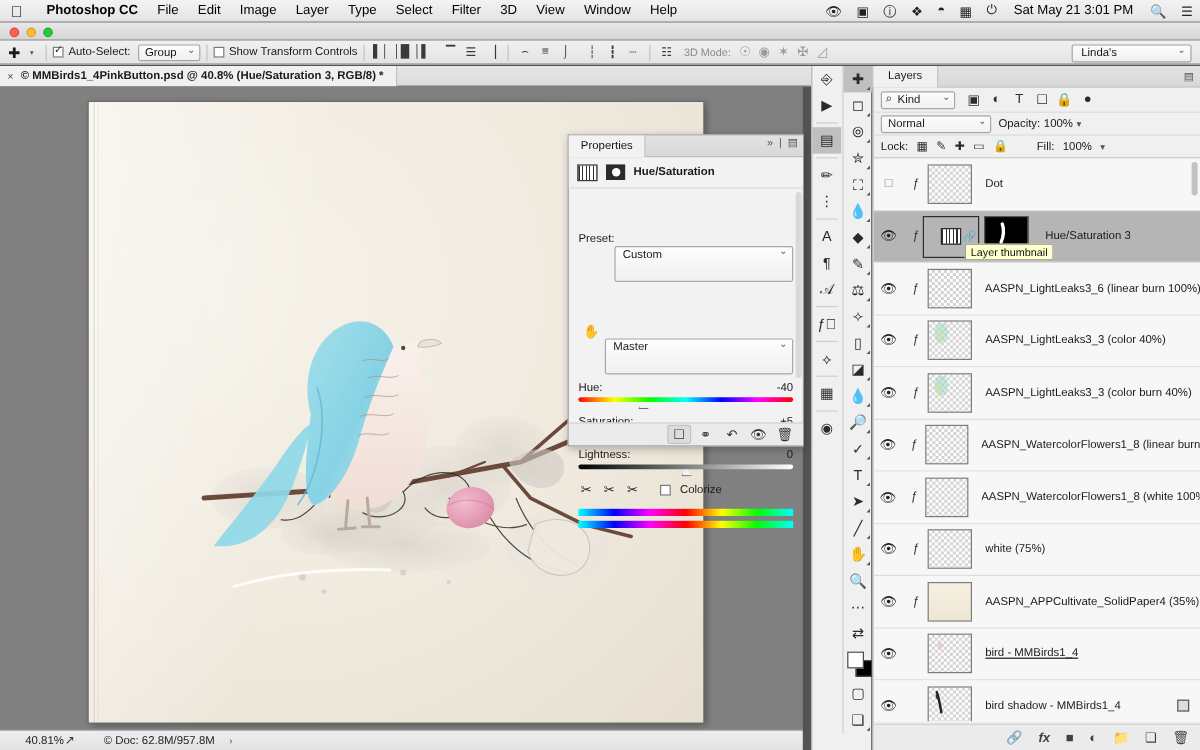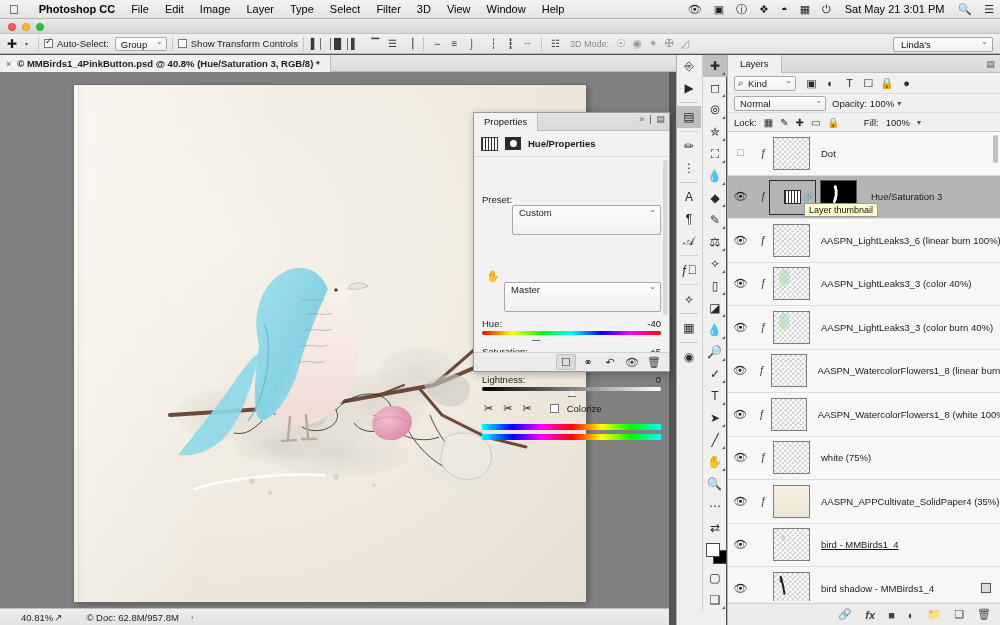--- a/index.html
+++ b/index.html
@@ -513,21 +513,21 @@
         <span>|</span>
         <span>▤</span>
       </div>
     </div>
 
     <div class="props-head">
       <span class="hs-icon"></span>
       <span class="mask-icon">
           <i></i>
         </span>
-      <span class="props-title">Hue/Properties</span>
+      <span class="props-title">Hue/Saturation</span>
     </div>
 
     <div class="props-body">
       <div class="row">
         <span class="lbl">Preset:</span>
         <span class="sel-box">Custom</span>
       </div>
       <div class="row">
         <span class="handicon">✋</span>
         <span class="sel-box">Master</span>

